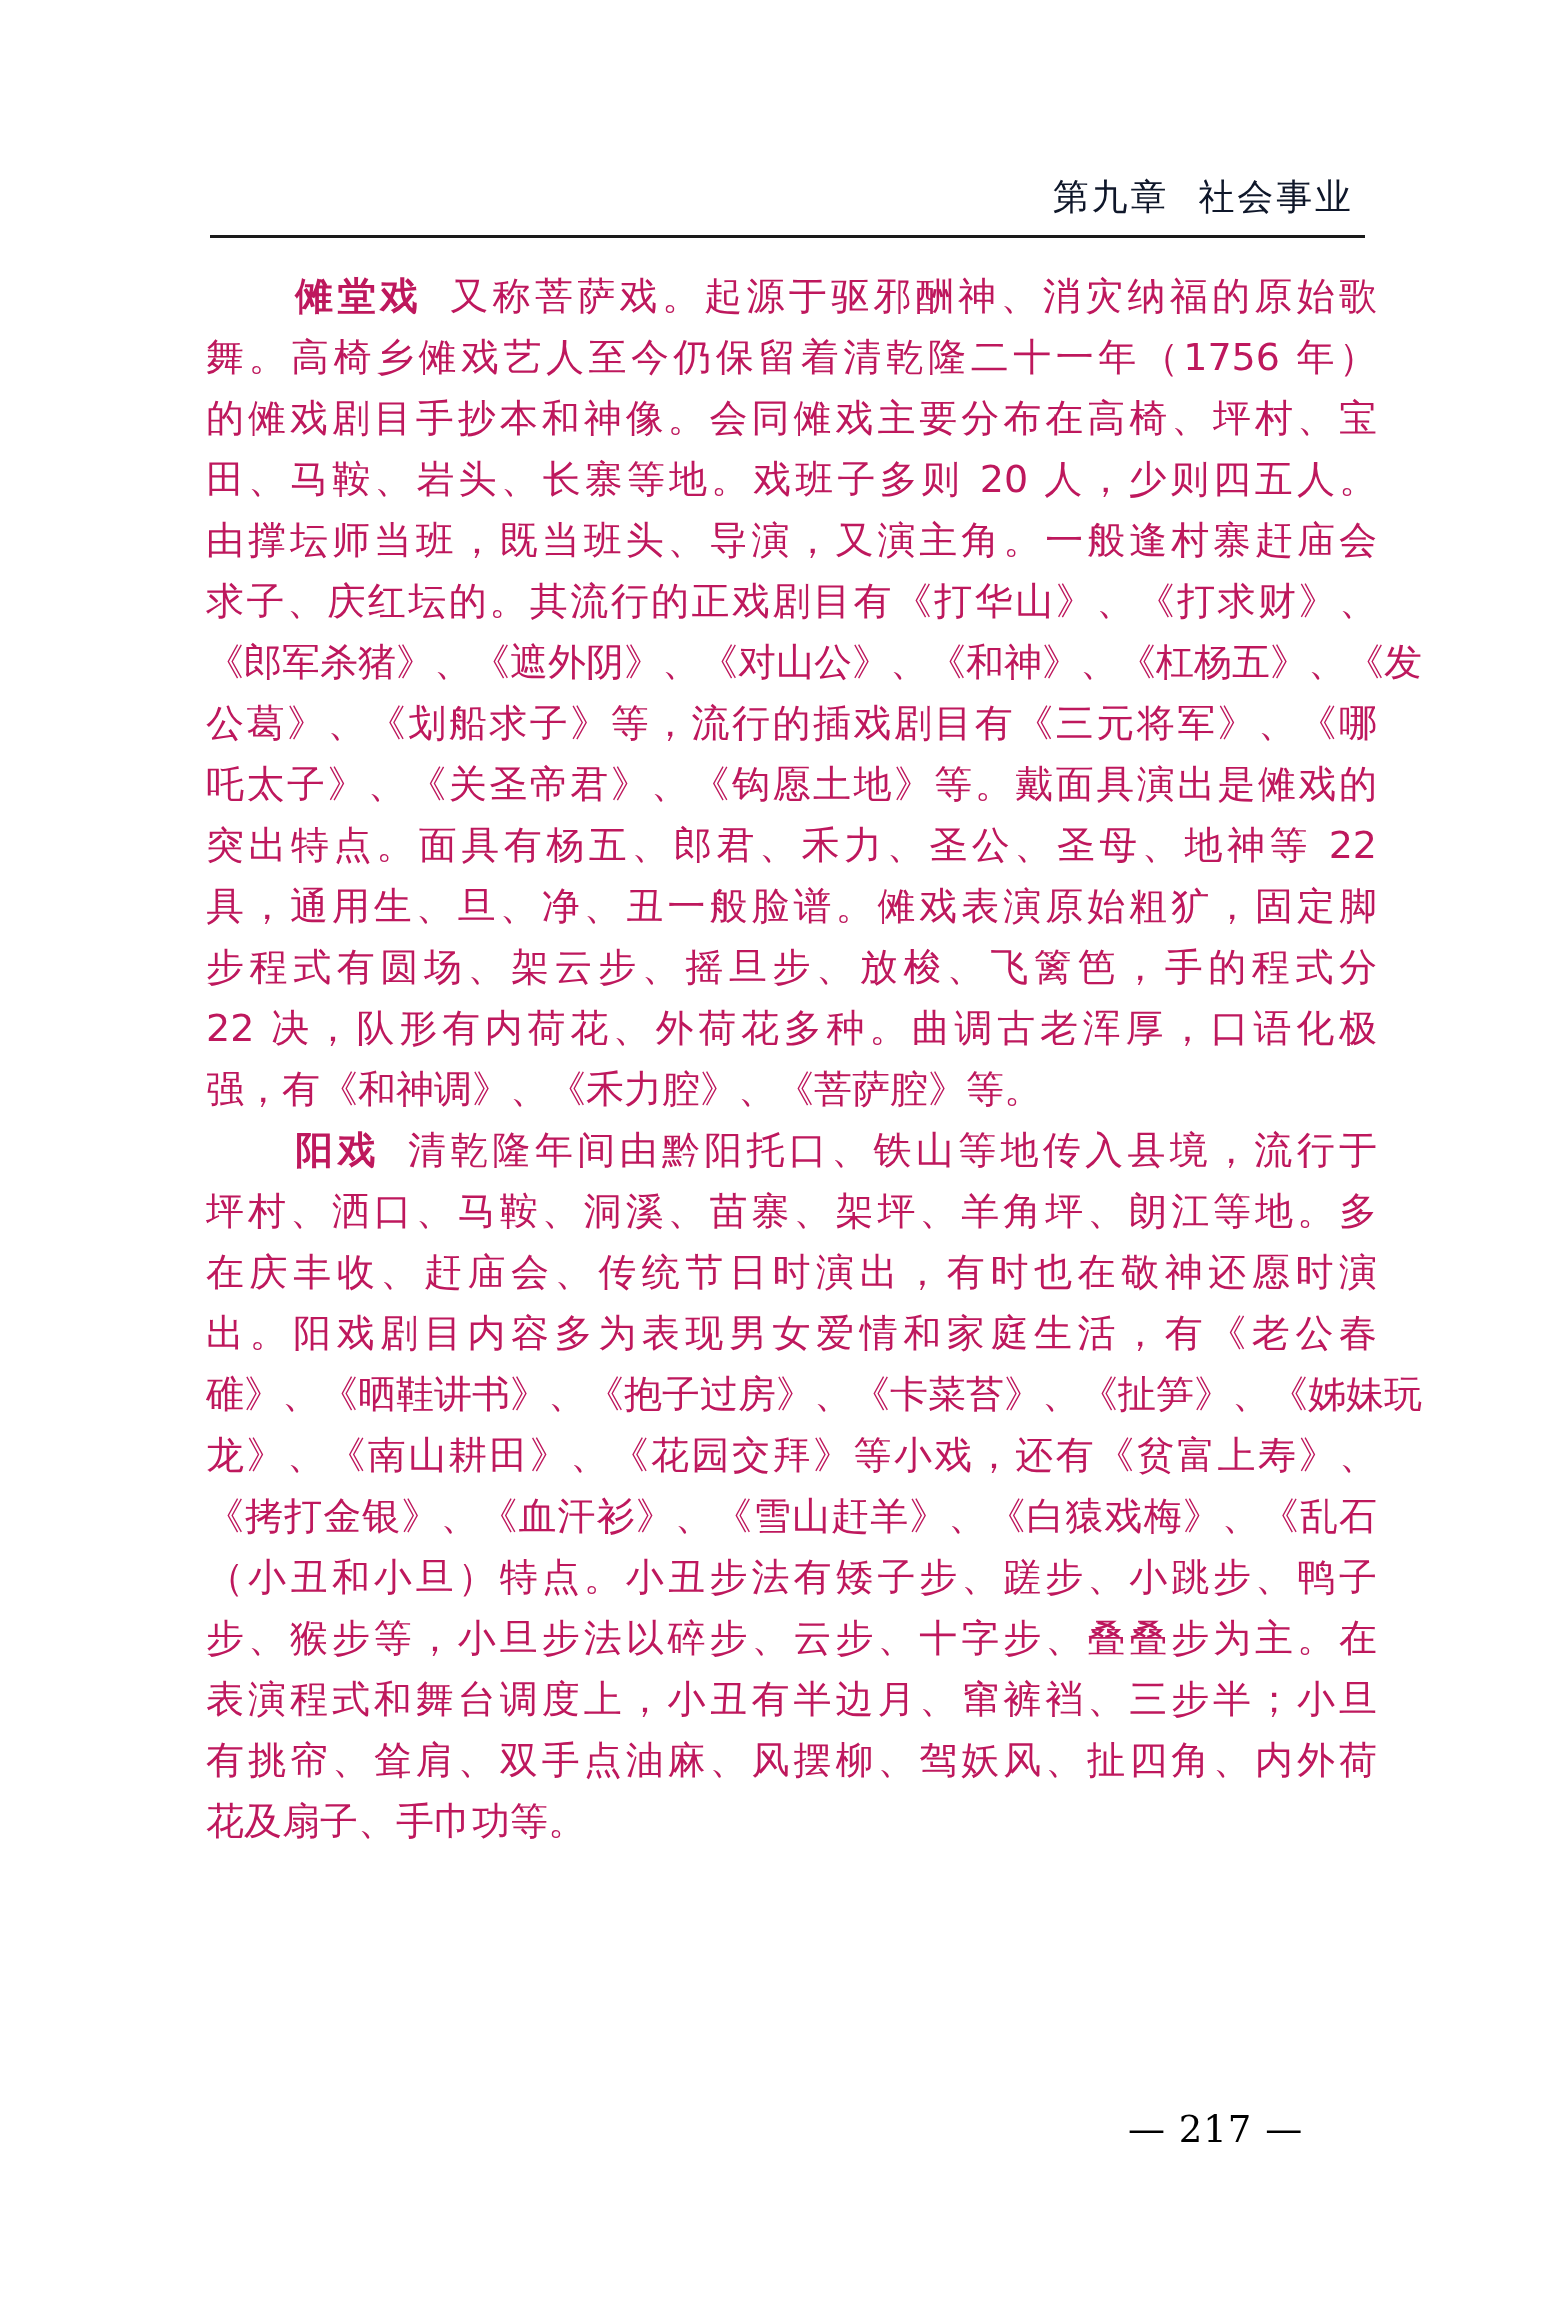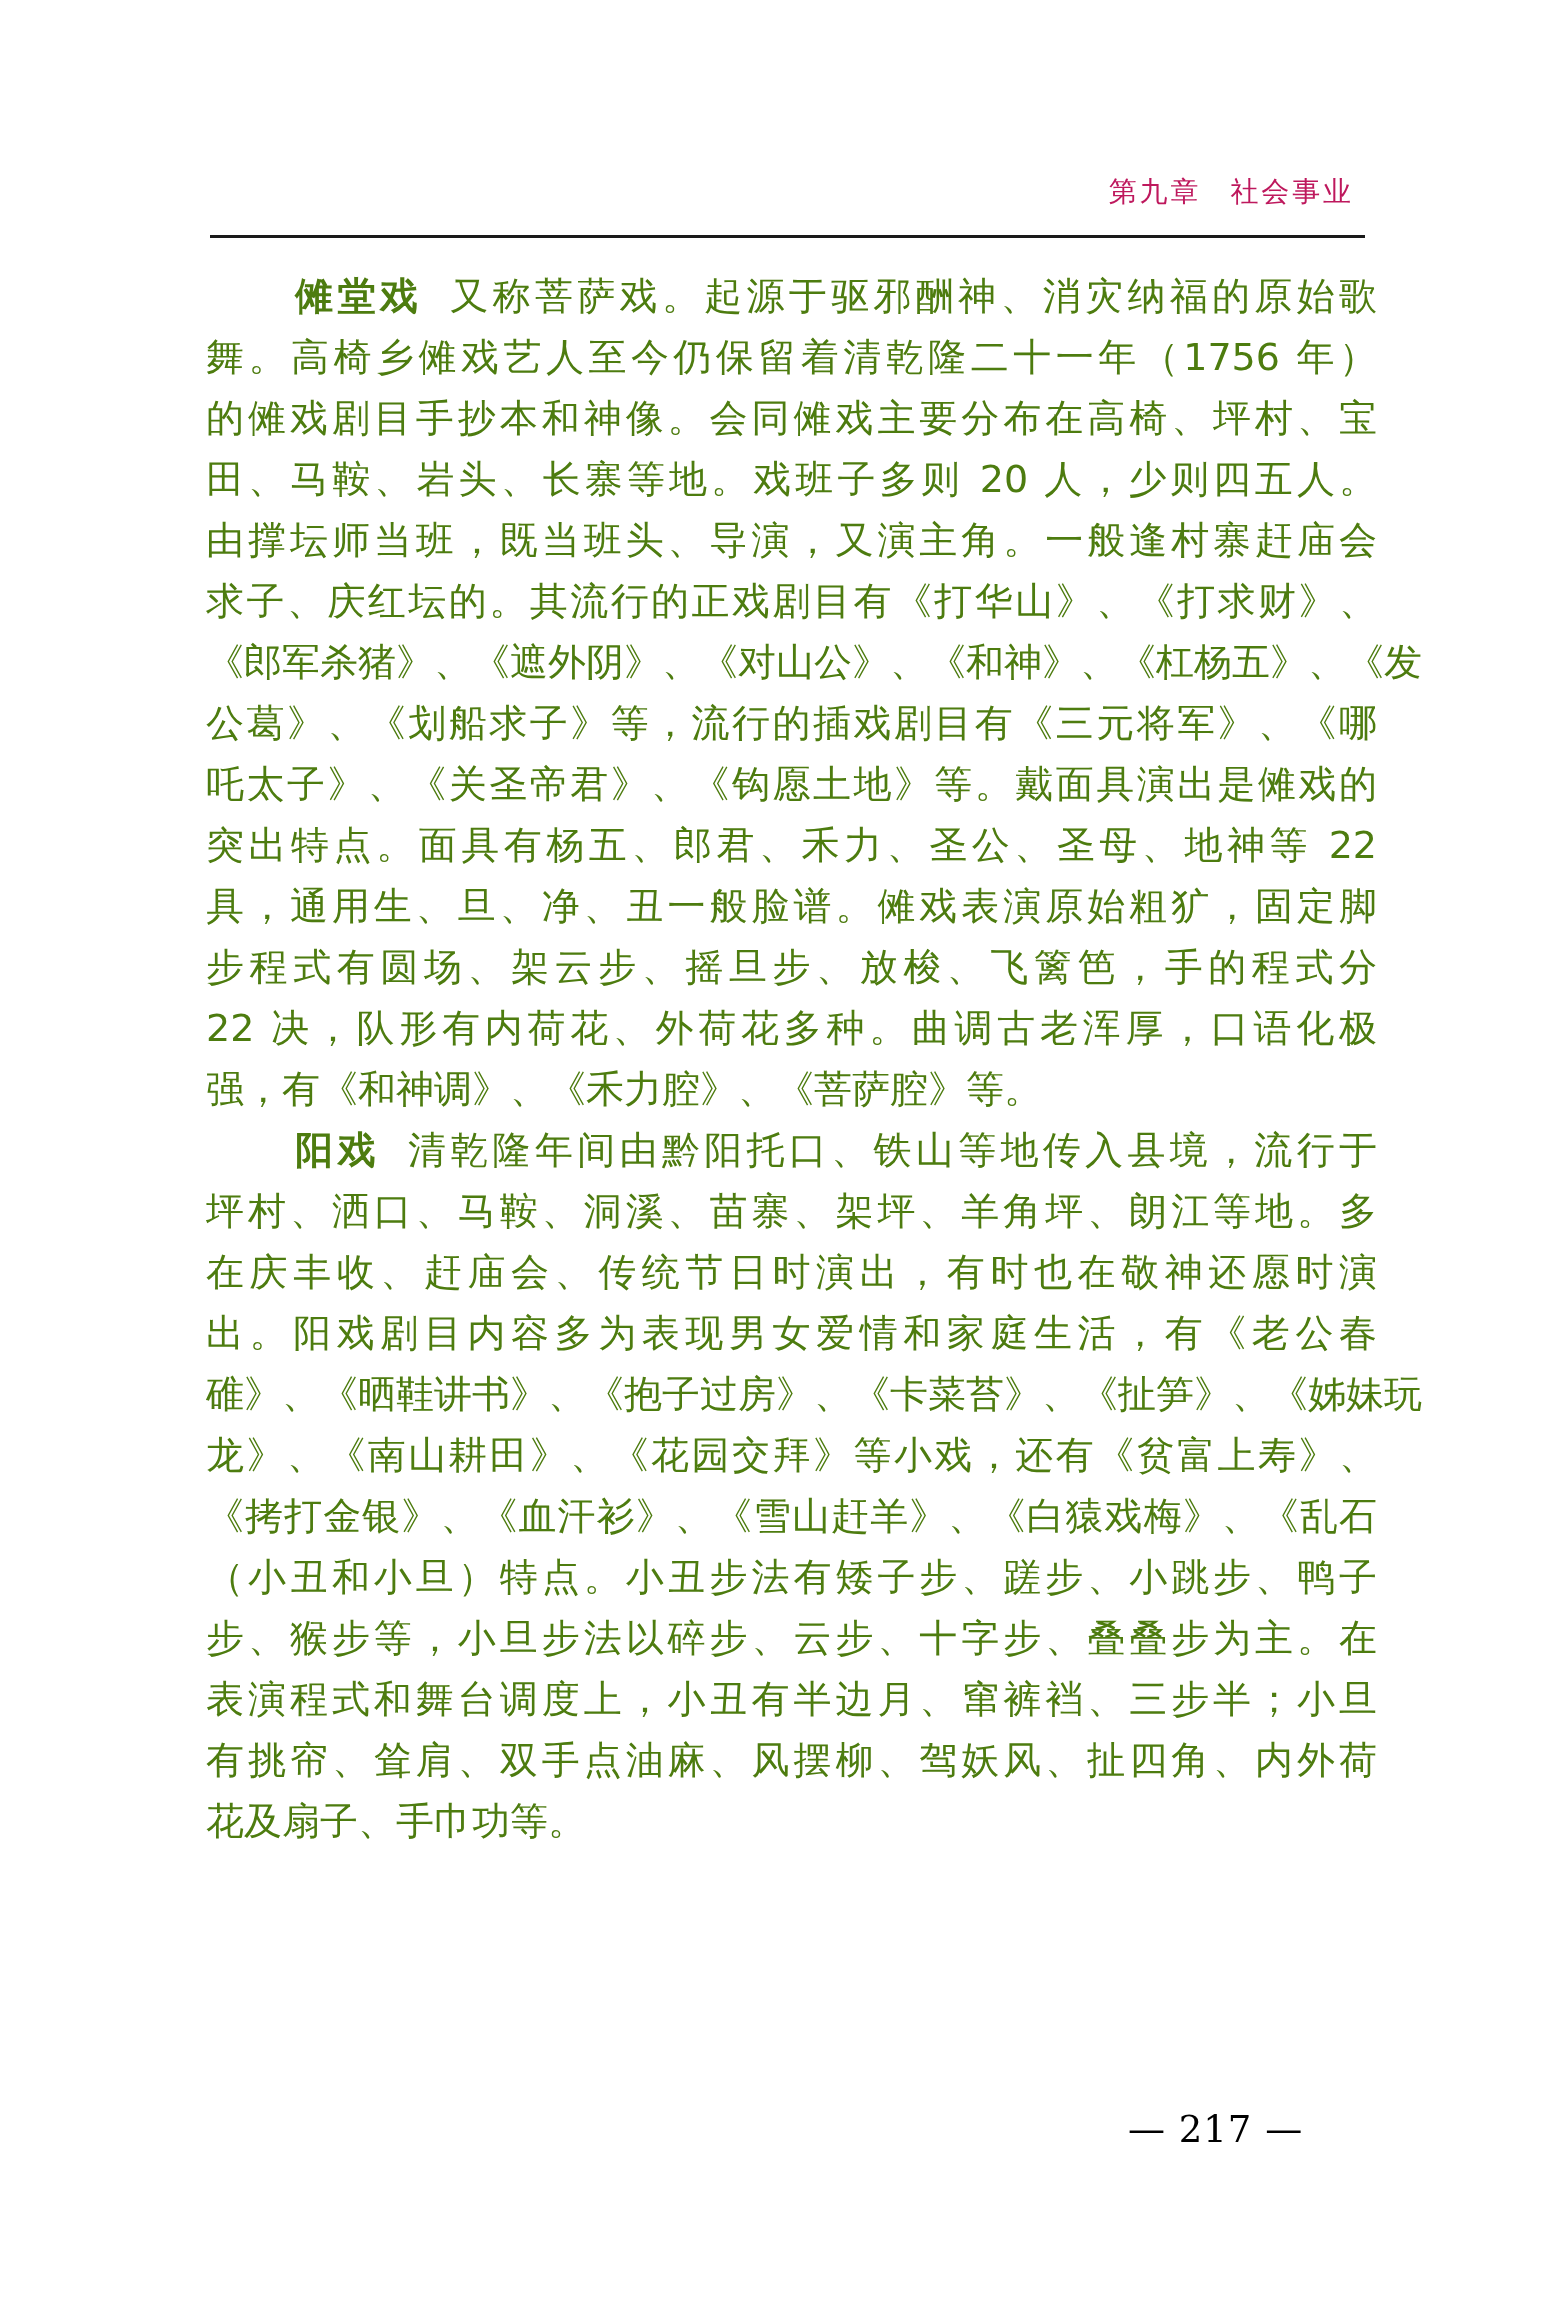--- a/index.html
+++ b/index.html
@@ -14,24 +14,24 @@
       overflow: hidden;
       color: #111111;
       font-family: "DejaVu Serif", "Liberation Serif", serif;
     }
     .running-header {
       position: absolute;
       left: 0;
       top: 173px;
       width: 1354px;
       text-align: right;
-      font-size: 28px;
+      font-size: 36px;
       letter-spacing: 2.9px;
       font-family: "DejaVu Sans", "Liberation Sans", sans-serif;
-      color: #be185d;
+      color: #0f172a;
     }
     .running-header .gap { display: inline-block; width: 29px; }
     .header-rule {
       position: absolute;
       left: 210px;
       top: 235px;
       width: 1155px;
       height: 2.9px;
       background: #1a1a1a;
     }
@@ -42,21 +42,21 @@
       width: 1171px;
     }
     .line {
       height: 61px;
       line-height: 61px;
       font-size: 38px;
       white-space: nowrap;
       text-align: justify;
       text-align-last: justify;
       font-family: "DejaVu Sans", "Liberation Sans", sans-serif;
-      color: #4d7c0f;
+      color: #be185d;
     }
     .line.last { text-align-last: left; }
     .indent { display: inline-block; width: 85px; }
     .term {
       font-weight: bold;
       margin-right: 28px;
     }
     .page-number {
       position: absolute;
       left: 1128px;

